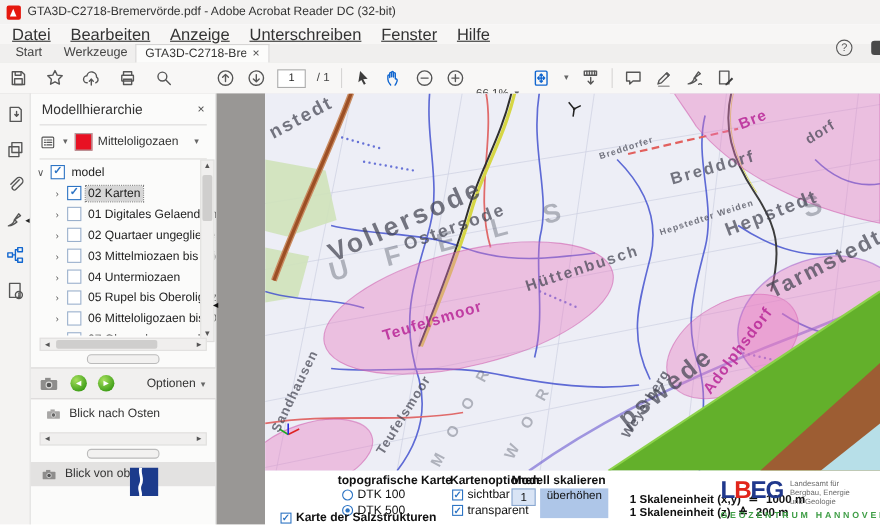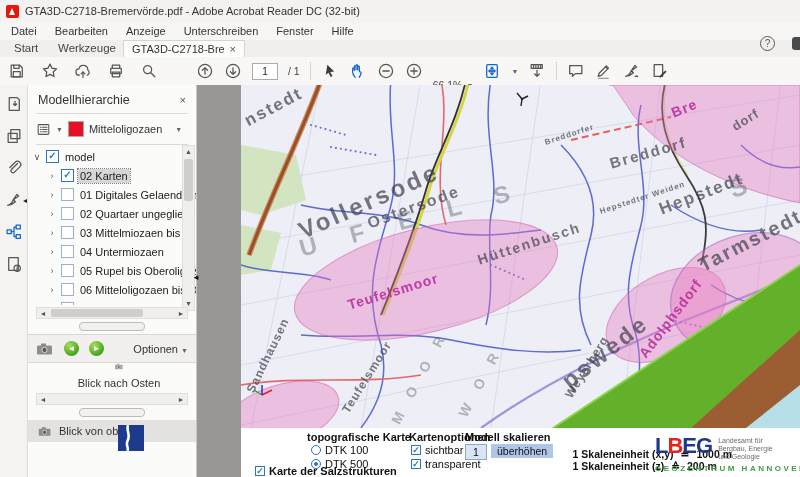--- a/index.html
+++ b/index.html
@@ -7,21 +7,21 @@
        font-family:"Liberation Sans",sans-serif;-webkit-font-smoothing:antialiased;color:#222;}
   
   .titlebar{position:absolute;left:0;top:0;width:800px;height:22px;background:#f3f2f1;
             display:flex;align-items:center;gap:6px;padding-left:6px;box-sizing:border-box;}
   .pdficon{width:13px;height:13px;background:#e5180e;border-radius:2px;position:relative;flex:0 0 auto;}
   .pdficon:before{content:"";position:absolute;left:3px;top:3px;border-left:3.5px solid transparent;
             border-right:3.5px solid transparent;border-bottom:7px solid #fff;}
   .title-text{font-size:11px;color:#333;white-space:nowrap;}
   .menubar{position:absolute;left:0;top:22px;width:800px;height:18px;background:#f7f6f5;
            display:flex;align-items:center;padding-left:2px;}
-  .mi{font-size:11px;color:#333;padding:0 9px;cursor:default;}
+  .mi{font-size:15px;color:#333;padding:0 9px;cursor:default;text-decoration:underline;}
   .tabbar{position:absolute;left:0;top:40px;width:800px;height:17px;background:#f0efee;
           border-bottom:1px solid #e2e1e0;}
   .tab{position:absolute;top:0;font-size:11.5px;color:#444;}
   .tab.start{left:14px;top:2px;}
   .tab.tools{left:58px;top:2px;}
   .doctab{position:absolute;left:123px;top:0;width:122px;height:17px;background:#fcfcfb;
           border:1px solid #d6d5d4;border-bottom:none;box-sizing:border-box;
           display:flex;align-items:center;justify-content:space-between;padding:0 8px;}
   .doctab .lbl{font-size:11px;color:#333;white-space:nowrap;overflow:hidden;}
   .closex{font-size:11px;color:#555;margin-left:6px;}
@@ -71,21 +71,21 @@
   .hscroll{position:relative;margin:2px 8px 0 8px;height:12px;background:#f0efee;border:1px solid #e0dfde;
            display:flex;align-items:center;justify-content:space-between;box-sizing:border-box;}
   .hscroll .arr{width:12px;text-align:center;font-size:7px;color:#555;}
   .hthumb{position:absolute;left:14px;top:1px;width:92px;height:8px;background:#cfcecd;border-radius:2px;}
   .pill{width:64px;height:7px;border:1px solid #bbb;border-radius:4px;background:#f2f1f0;margin:3px auto;}
   .viewbar{display:flex;align-items:center;gap:10px;background:#f1f0ef;border-top:1px solid #d9d8d7;
            border-bottom:1px solid #d9d8d7;height:27px;padding:0 8px;}
   .gbtn{width:15px;height:15px;border-radius:50%;color:#fff;font-size:8px;line-height:15px;text-align:center;
         background:radial-gradient(circle at 35% 30%,#a6e05c,#3f9e18 75%);}
   .optlabel{font-size:11px;color:#333;margin-left:auto;}
-  .viewrow{display:flex;align-items:center;gap:7px;height:26px;padding-left:14px;font-size:11px;color:#333;flex-direction:column;}
+  .viewrow{display:flex;align-items:center;gap:7px;height:26px;padding-left:14px;font-size:11px;color:#333;}
   .minivs{position:absolute;right:2px;top:349px;width:12px;height:26px;display:flex;flex-direction:column;
           justify-content:space-between;font-size:7px;color:#555;text-align:center;}
   .toprow{display:flex;align-items:center;gap:7px;height:22px;background:#e3e2e1;padding-left:10px;
           font-size:11px;color:#333;}
   .panel-logo{position:absolute;left:90px;top:340px;}
   
   .docbg{position:absolute;left:197px;top:85px;width:44px;height:392px;background:#999795;}
   .page{position:absolute;left:241px;top:85px;width:559px;height:392px;background:#fff;}
   .mapwrap{position:relative;width:559px;height:343px;overflow:hidden;background:#edeef6;}
   .mapwrap svg{position:absolute;left:0;top:0;}
@@ -97,21 +97,21 @@
   
   .legend{position:relative;width:559px;height:49px;background:#fff;font-size:11px;color:#111;}
   .lg-title{position:absolute;font-weight:bold;}
   .lg-item{position:absolute;display:flex;align-items:center;gap:4px;}
   .radio{width:10px;height:10px;border:1.2px solid #2d74c4;border-radius:50%;box-sizing:border-box;position:relative;background:#fff;}
   .radio.sel:before{content:"";position:absolute;left:1.6px;top:1.6px;width:4.4px;height:4.4px;border-radius:50%;background:#2d74c4;}
   .lcb{width:10px;height:10px;border:1.2px solid #2d74c4;box-sizing:border-box;background:#fff;
        font-size:9px;line-height:8px;text-align:center;color:#2d74c4;font-weight:bold;}
   .scale-input{position:absolute;width:20px;height:14px;background:#d9e4f5;border:1px solid #8aa8d0;
        font-size:10.5px;text-align:center;line-height:14px;}
-  .scale-btn{position:absolute;height:14px;background:#aec6e8;font-size:10.5px;line-height:14px;padding:0 6px;color:#111;}
+  .scale-btn{position:absolute;height:27px;background:#aec6e8;font-size:10.5px;line-height:14px;padding:0 6px;color:#111;}
   .scales{position:absolute;right:68px;top:20px;text-align:right;font-weight:bold;font-size:10.5px;}
   .scales .row{display:flex;gap:7px;line-height:12px;}
   .lbeg{position:absolute;left:414px;top:7px;width:142px;}
   .lbeg .toprow2{display:flex;gap:6px;align-items:flex-start;}
   .lbeg-name{font-size:22px;font-weight:bold;color:#20388c;line-height:22px;letter-spacing:-1px;}
   .lbeg-name .bred{color:#e1251b;}
   .lbeg-org{font-size:7px;color:#6a6a6a;line-height:8px;padding-top:2px;}
   .lbeg-sub{font-size:8px;font-weight:bold;color:#3f9e46;letter-spacing:2.5px;margin-top:3px;white-space:nowrap;}
 </style>
 </head>

